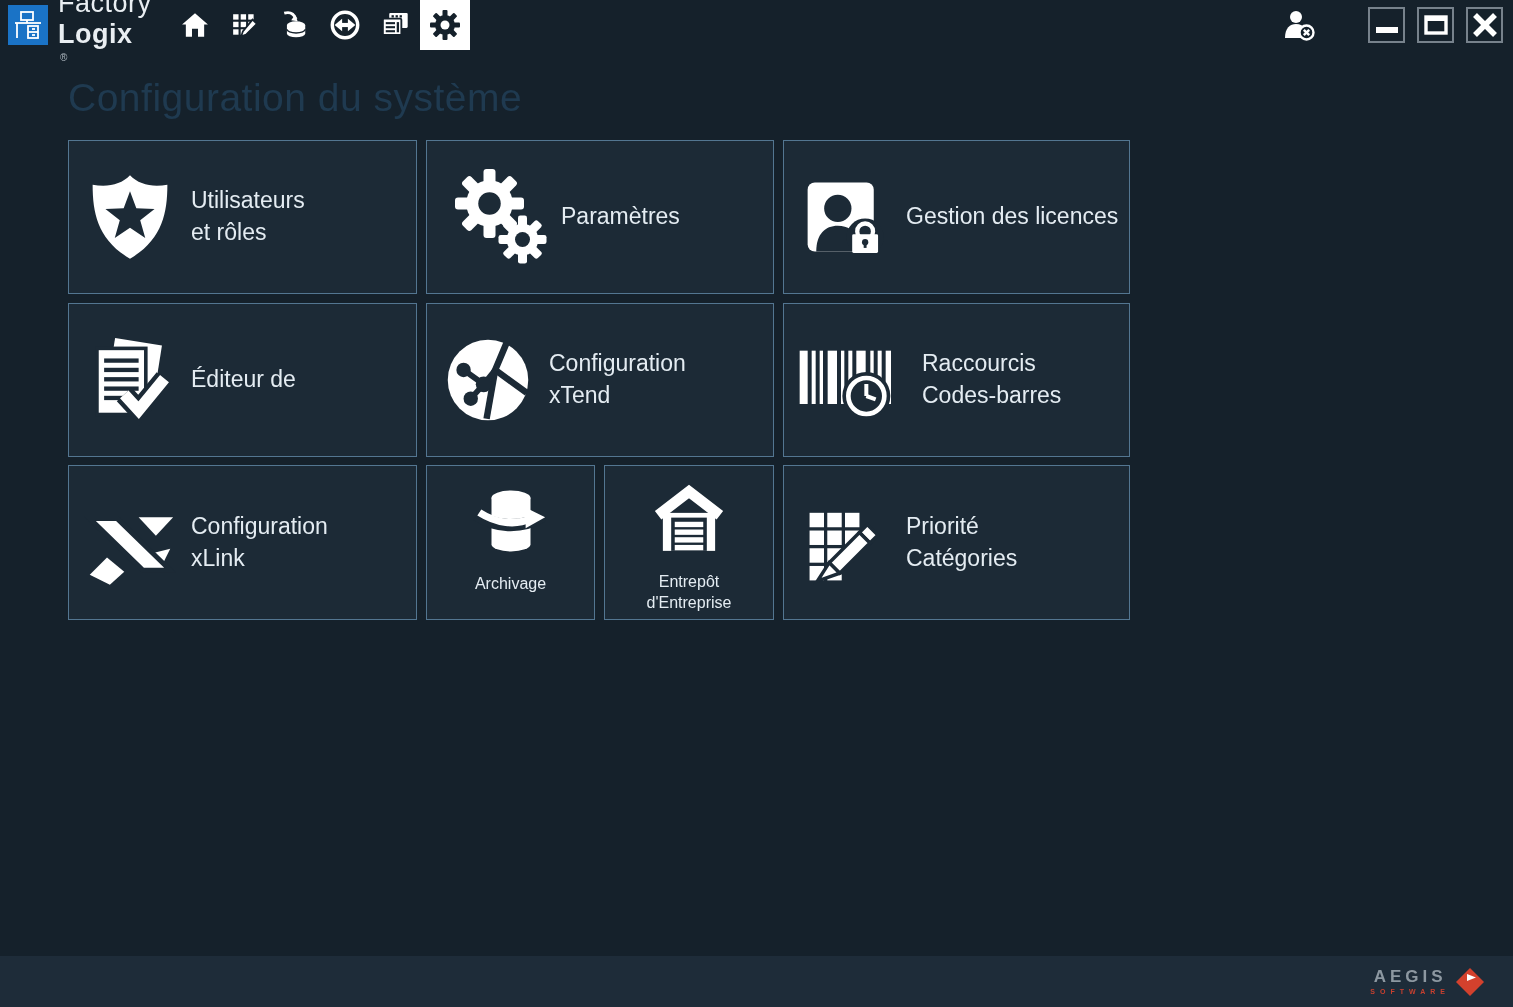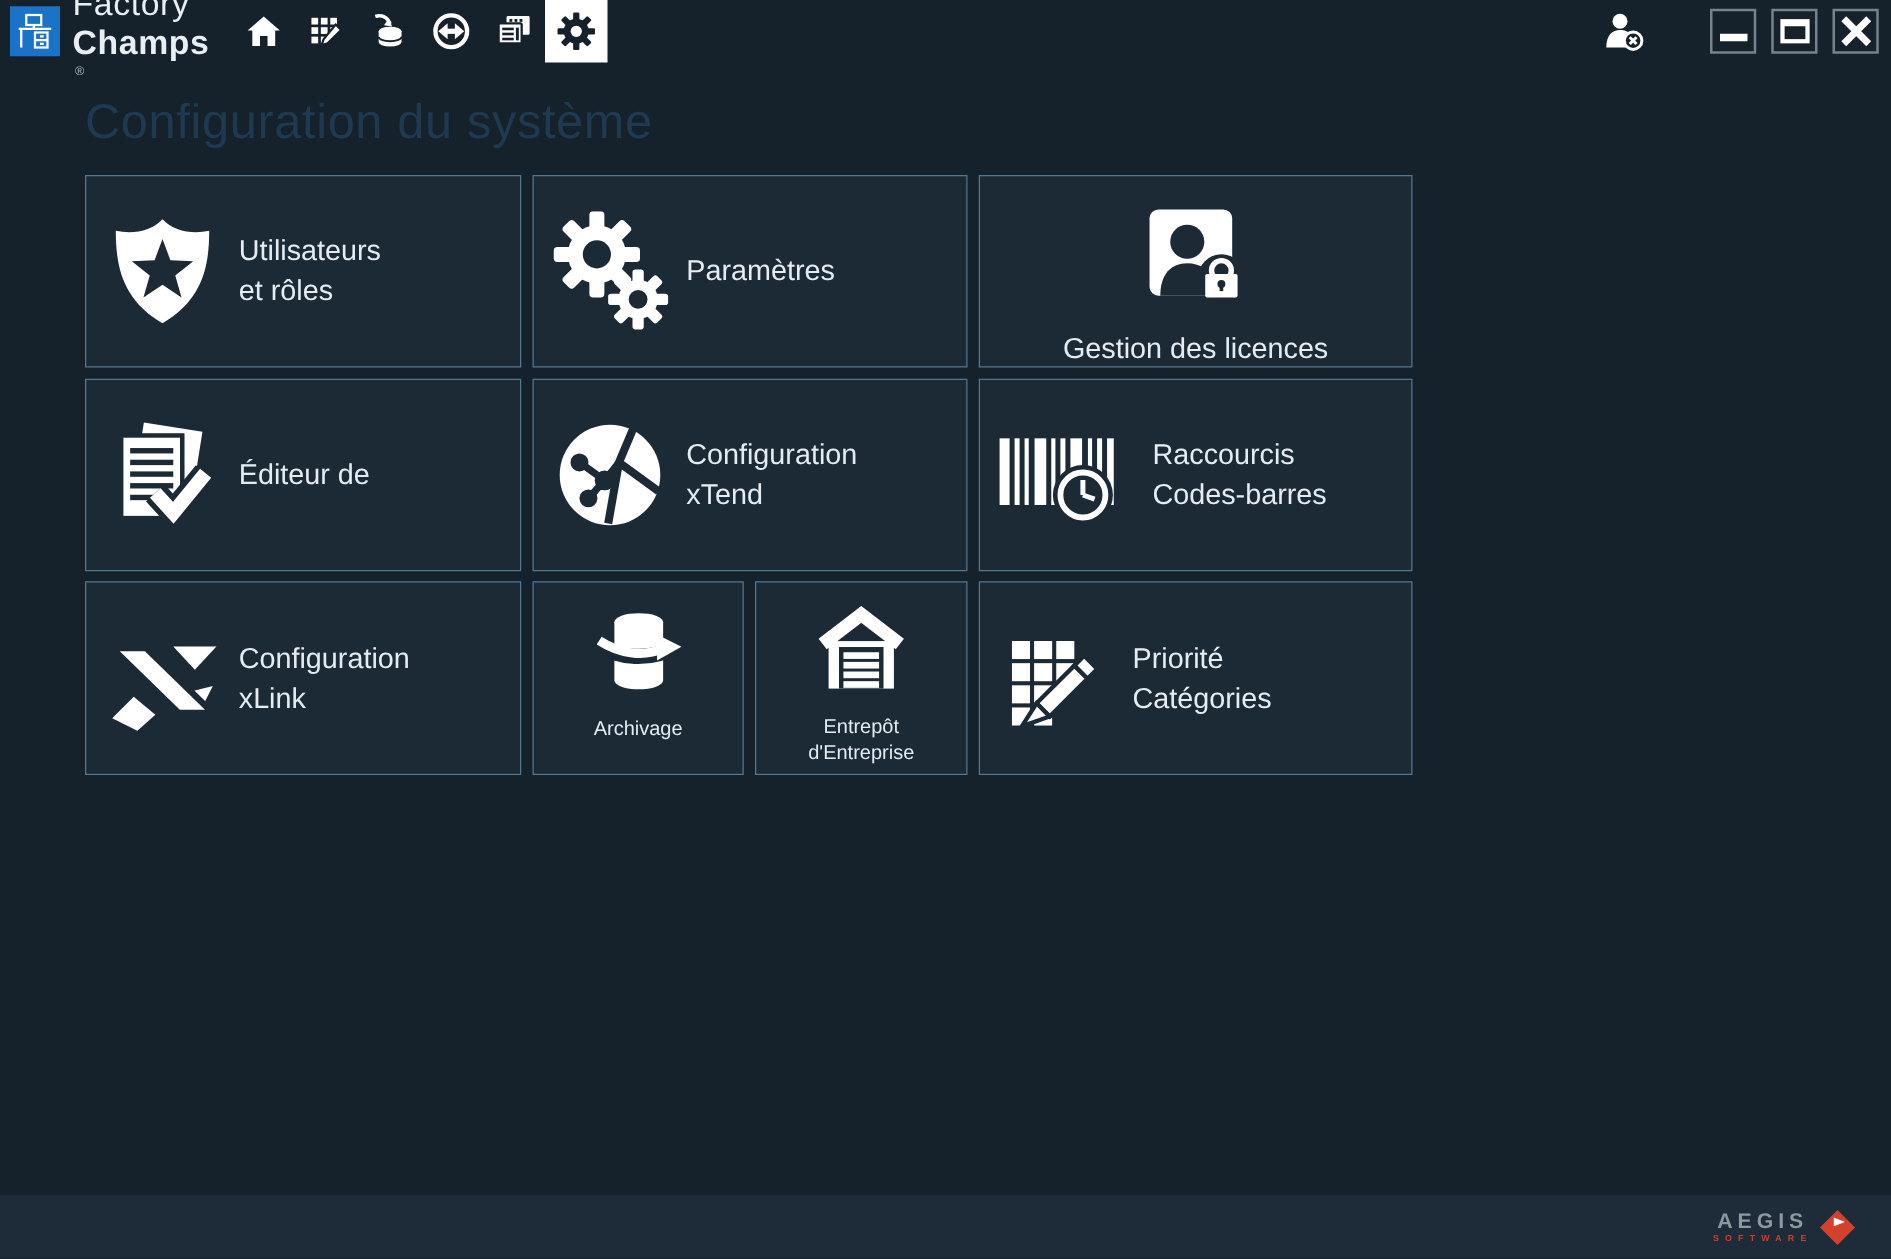--- a/index.html
+++ b/index.html
@@ -58,22 +58,22 @@
     color:#e4ecf2;cursor:pointer;
   }
   .tile.wide{display:flex;align-items:center;}
   .tile .ic{flex:0 0 122px;display:flex;align-items:center;justify-content:center;}
   .tile .txt{font-size:23px;font-weight:300;line-height:1.38;color:#e4ecf2;}
   .tile.small{display:flex;flex-direction:column;align-items:center;}
   .tile.small .ic{flex:0 0 auto;margin-top:16px;}
   .tile.small .txt{font-size:16px;text-align:center;line-height:1.3;margin-top:14px;}
   
   #t-users   {left:60px; top:90px; width:349px;height:154px;}
-  #t-params  {left:418px;top:90px; width:348px;height:154px;}
-  #t-licences{left:775px;top:90px; width:347px;height:154px;flex-direction:column;}
+  #t-params  {left:418px;top:90px; width:348px;height:154px;padding-left:12px;}
+  #t-licences{left:775px;top:90px; width:347px;height:154px;}
   #t-champs  {left:60px; top:253px;width:349px;height:154px;}
   #t-xtend   {left:418px;top:253px;width:348px;height:154px;}
   #t-barres  {left:775px;top:253px;width:347px;height:154px;gap:16px;}
   #t-xlink   {left:60px; top:415px;width:349px;height:155px;}
   #t-archiv  {left:418px;top:415px;width:169px;height:155px;}
   #t-entrepot{left:596px;top:415px;width:170px;height:155px;}
   #t-priorite{left:775px;top:415px;width:347px;height:155px;}
   
   .footer{
     position:absolute;left:0;right:0;bottom:0;height:51px;background:#1e2c39;
@@ -99,21 +99,21 @@
           <line x1="4" y1="13" x2="4" y2="28"></line>
           <rect x="15" y="16" width="10" height="12"></rect>
           <line x1="15" y1="22" x2="25" y2="22"></line>
           <line x1="19" y1="19" x2="22" y2="19"></line>
           <line x1="19" y1="25" x2="22" y2="25"></line>
         </g>
       </svg>
     </div>
     <div class="brand">
       <span>Factory</span>
-        <b>Champs</b>
+        <b>Logix</b>
         <sup>®</sup>
     </div>
 
     <div class="nav">
       <div class="nav-btn">
         <svg width="28" height="28" viewBox="0 0 26 26">
           <polygon points="13,2 25,12.5 21.5,12.5 21.5,24 15.8,24 15.8,16.5 10.2,16.5 10.2,24 4.5,24 4.5,12.5 1,12.5" fill="#fff"></polygon>
         </svg>
       </div>
       <div class="nav-btn">

